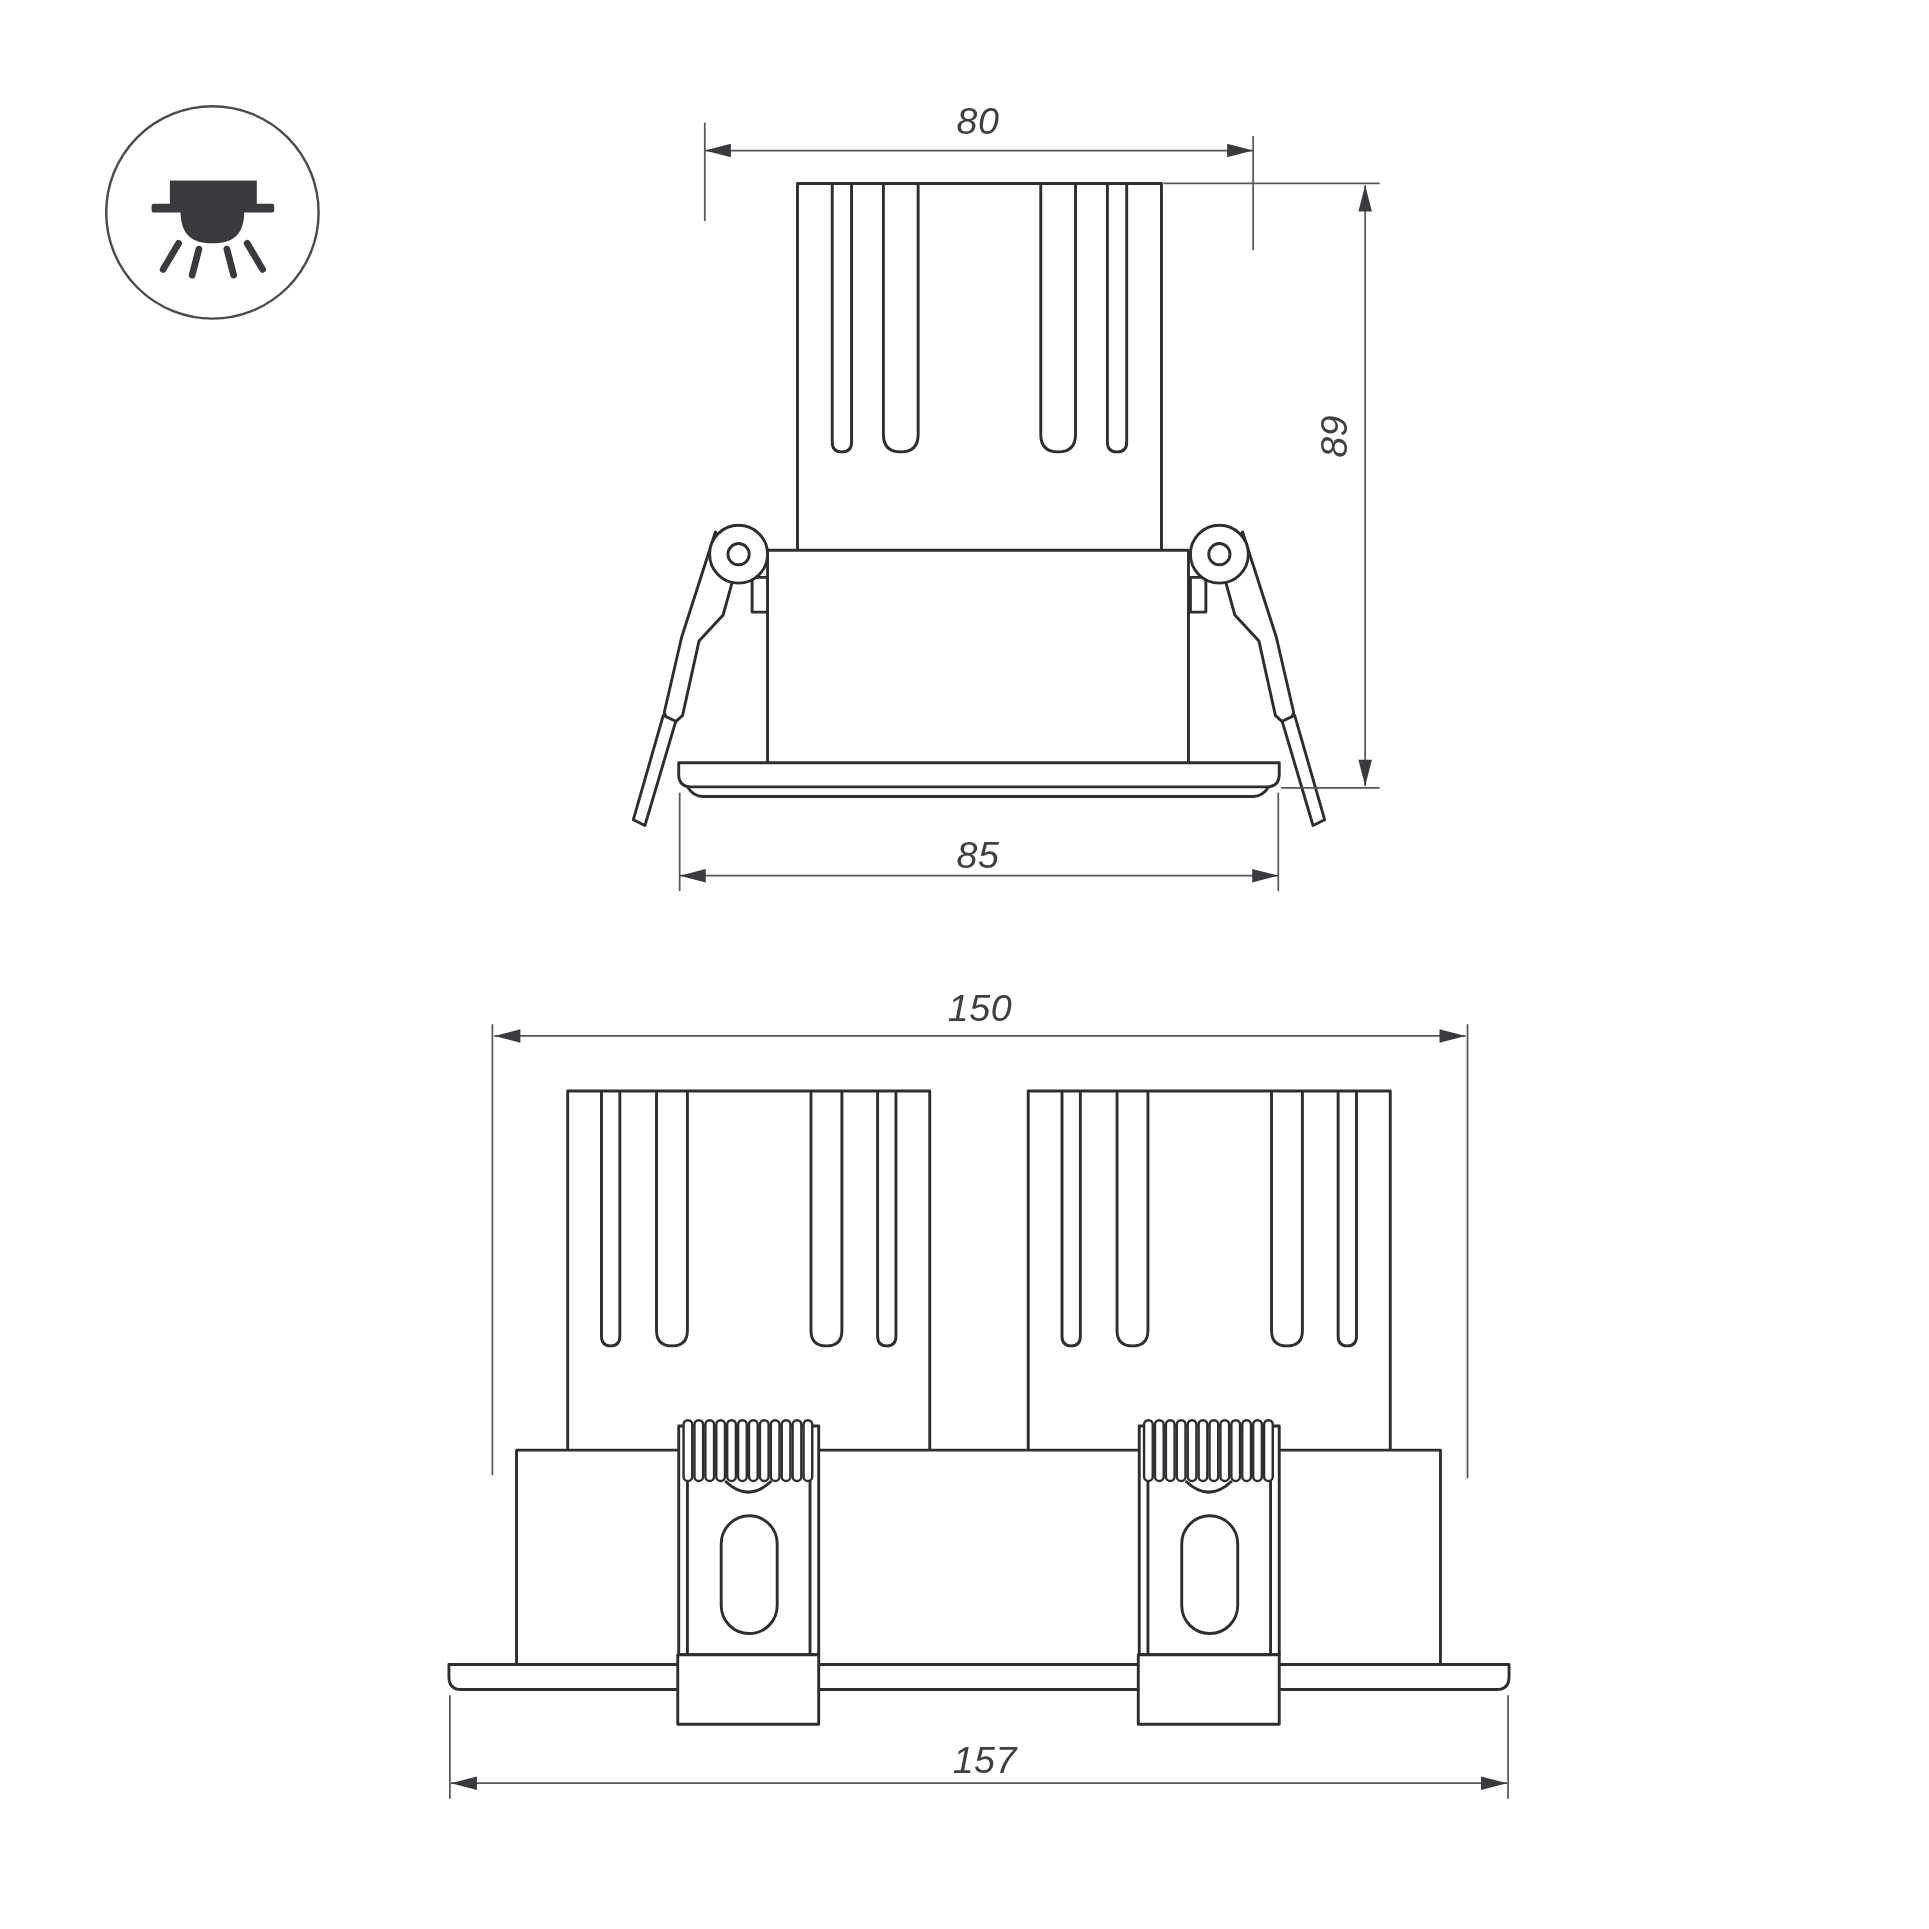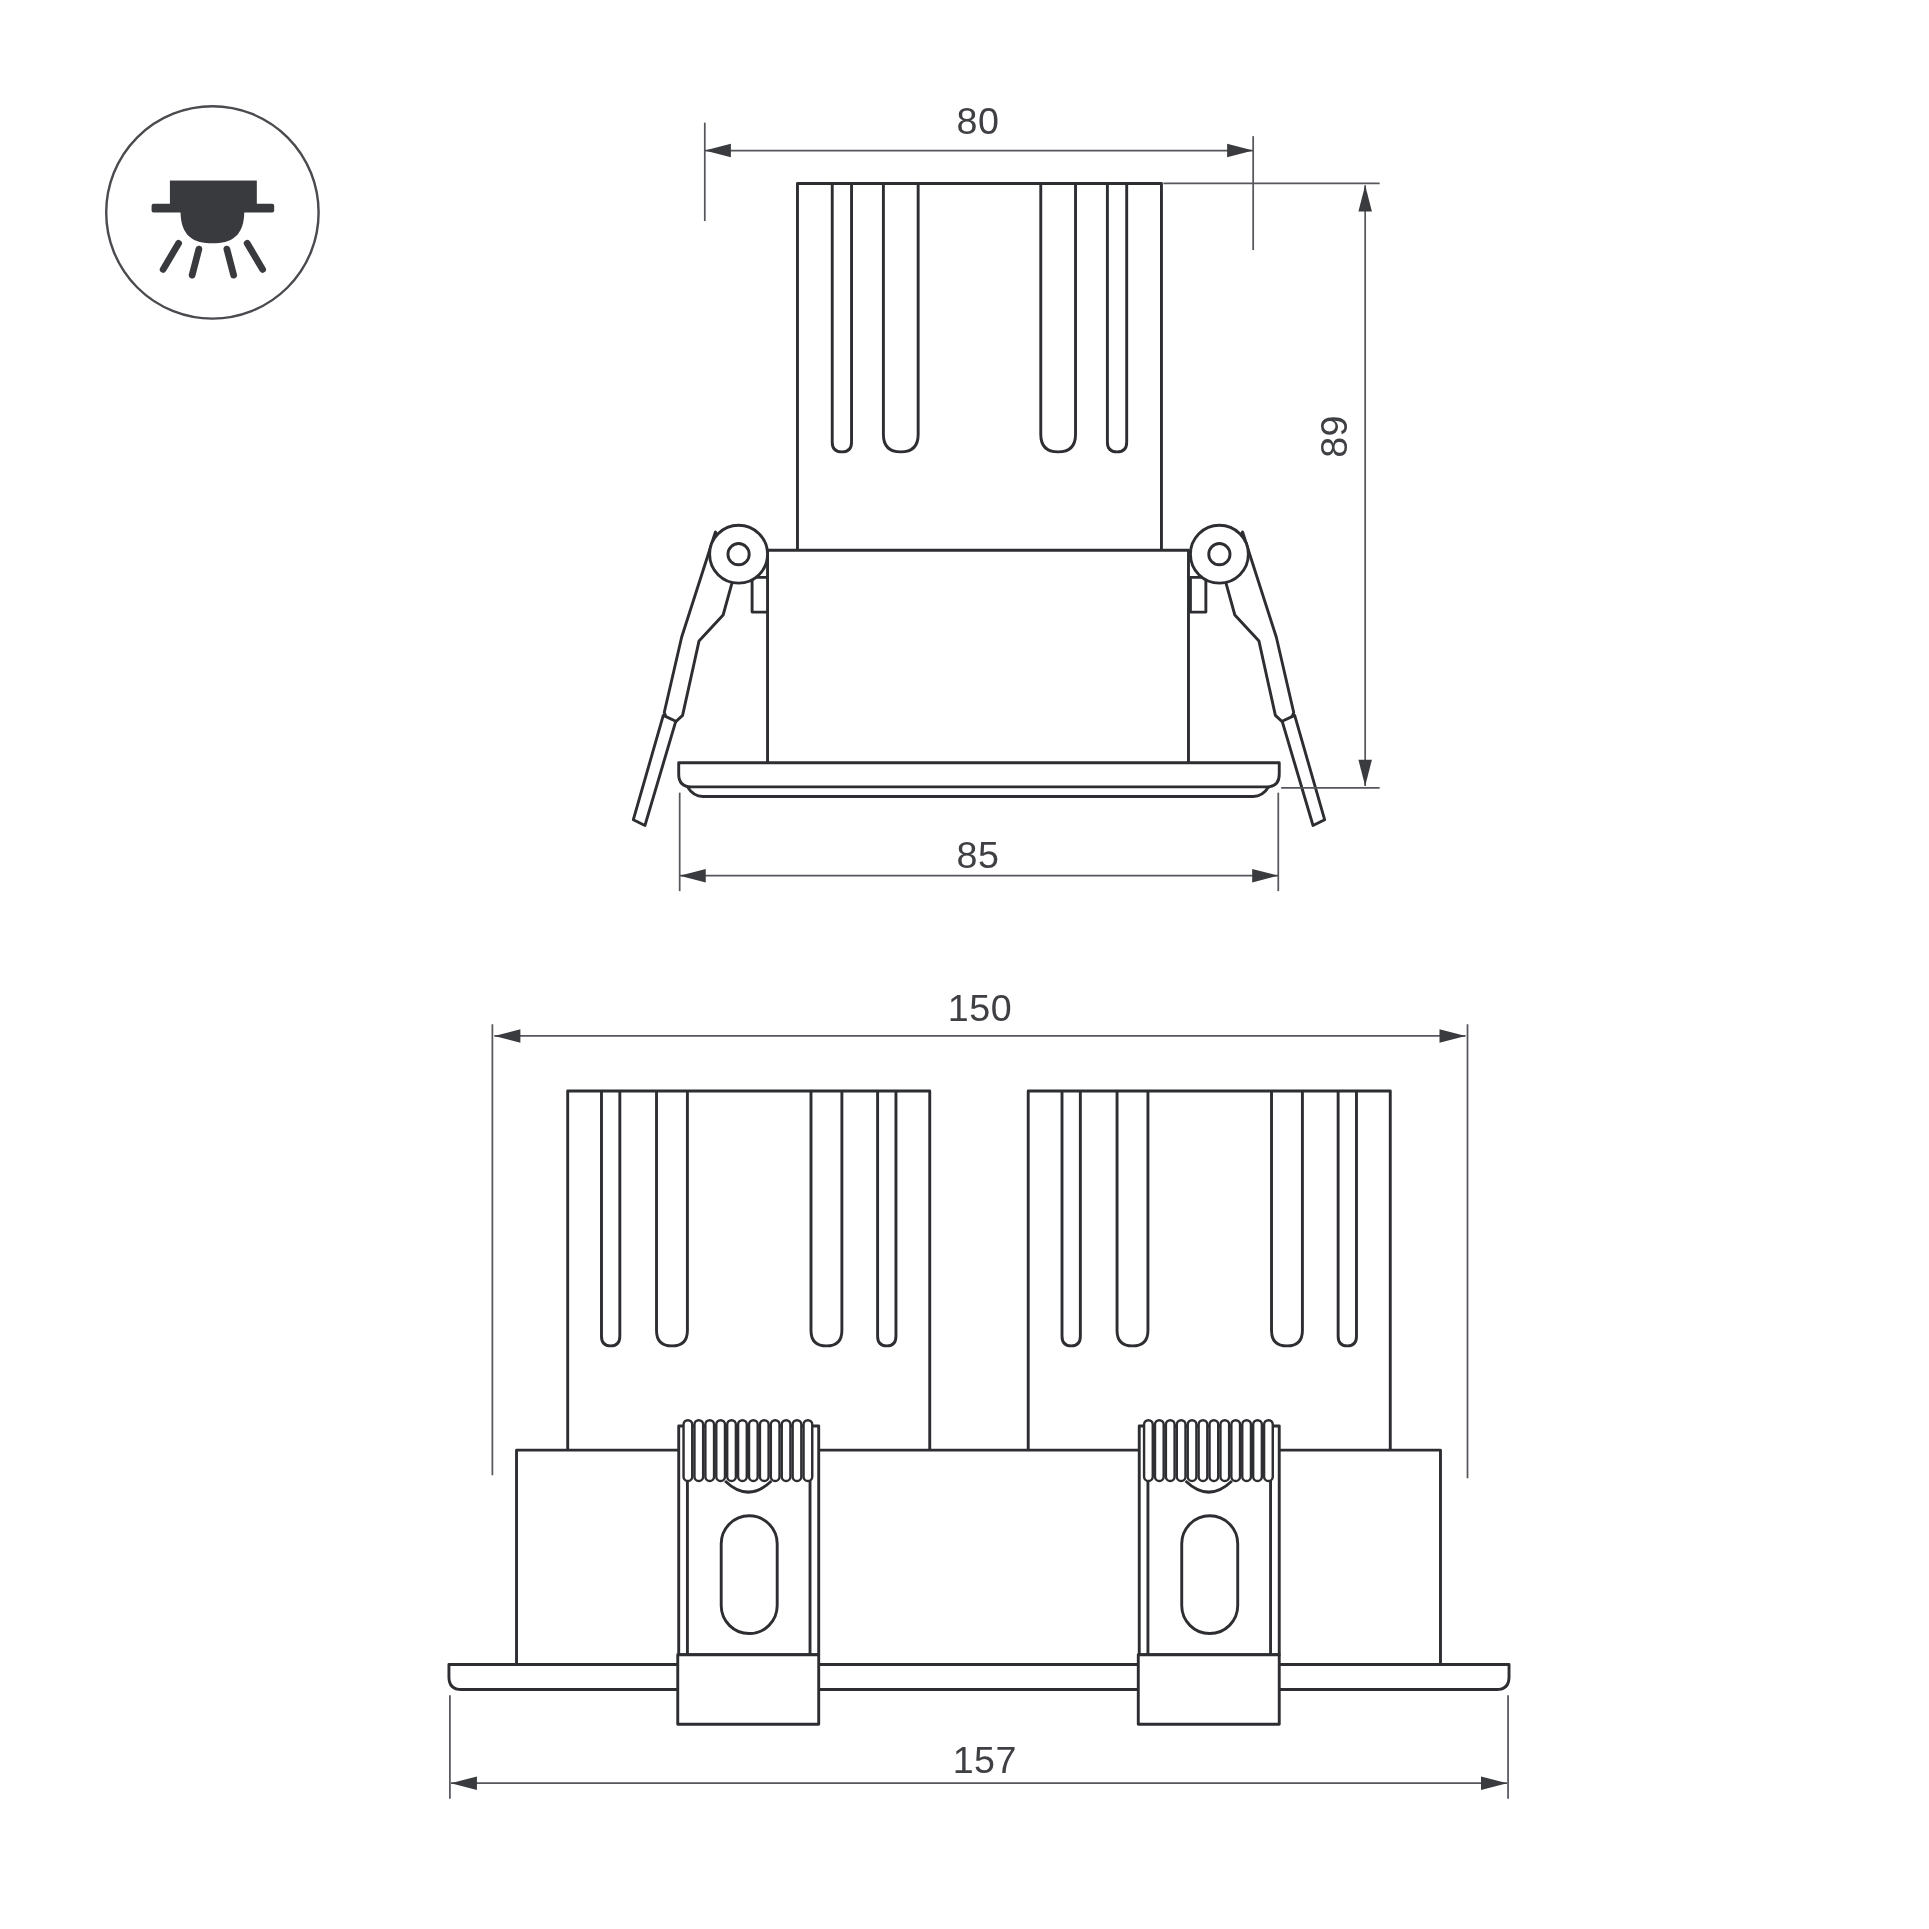--- a/index.html
+++ b/index.html
@@ -1,16 +1,16 @@
 <!DOCTYPE html>
 <html><head>
 <meta charset="utf-8">
 <style>
   html,body{margin:0;padding:0;background:#ffffff;}
-  .canvas{width:1929px;height:1929px;position:relative;background:#ffffff;overflow:hidden;}
+  .canvas{width:1929px;height:1929px;position:relative;background:#ffffff;overflow:hidden;font-style:italic;}
   svg{display:block;}
   text{font-family:"Liberation Sans",sans-serif;font-size:39px;fill:#3f4043;letter-spacing:.5px;}
   .obj{stroke:#2d2e31;stroke-width:3;fill:none;stroke-linejoin:round;stroke-linecap:butt;}
   .objf{stroke:#2d2e31;stroke-width:3;fill:#ffffff;stroke-linejoin:round;}
   .thin{stroke:#2d2e31;stroke-width:2.5;fill:#ffffff;}
   .dim{stroke:#56575c;stroke-width:1.8;fill:none;}
   .arr{fill:#3a3b3f;stroke:none;}
   .ico{fill:#393a3e;stroke:none;}
   .icoline{stroke:#393a3e;stroke-width:7;stroke-linecap:round;}
 </style>

